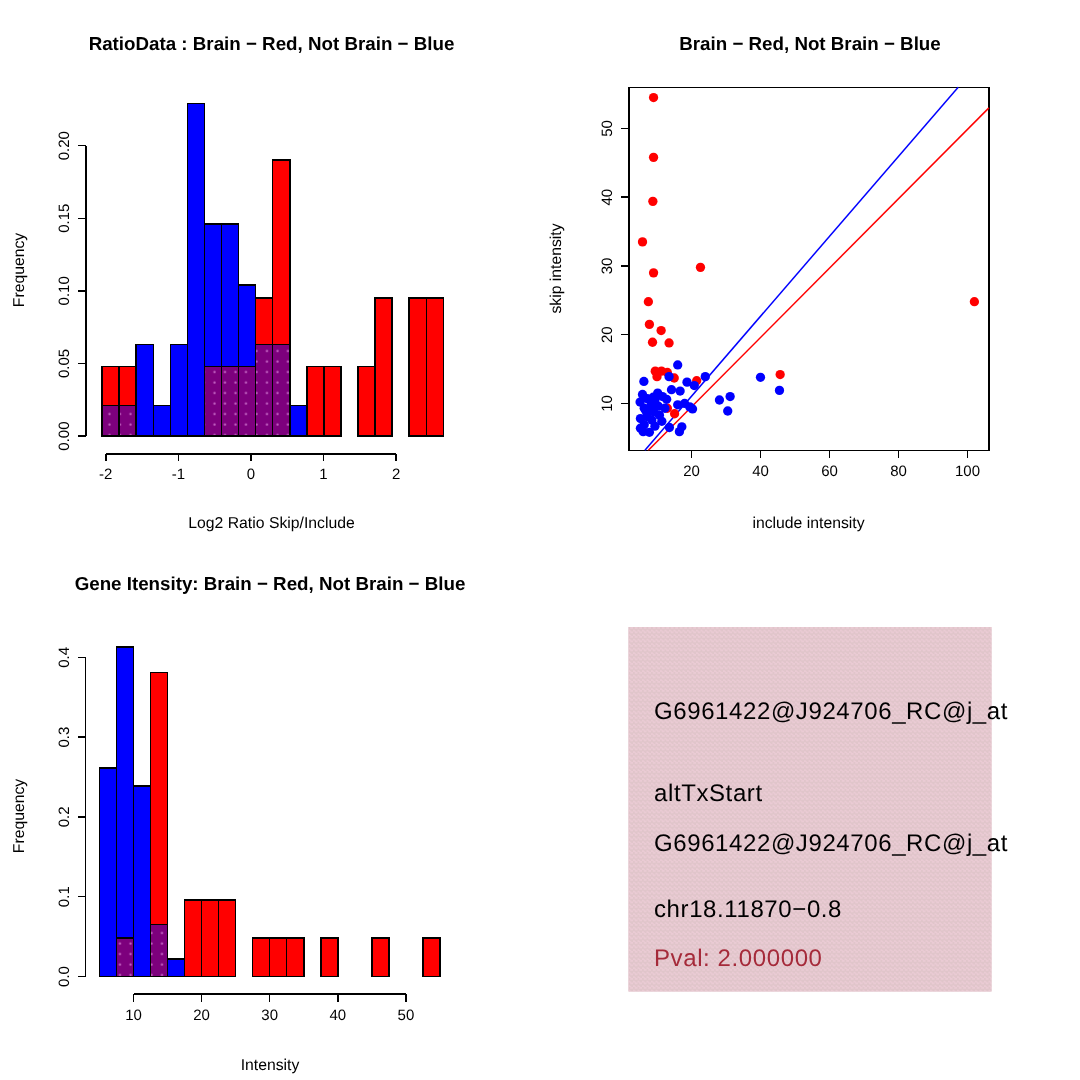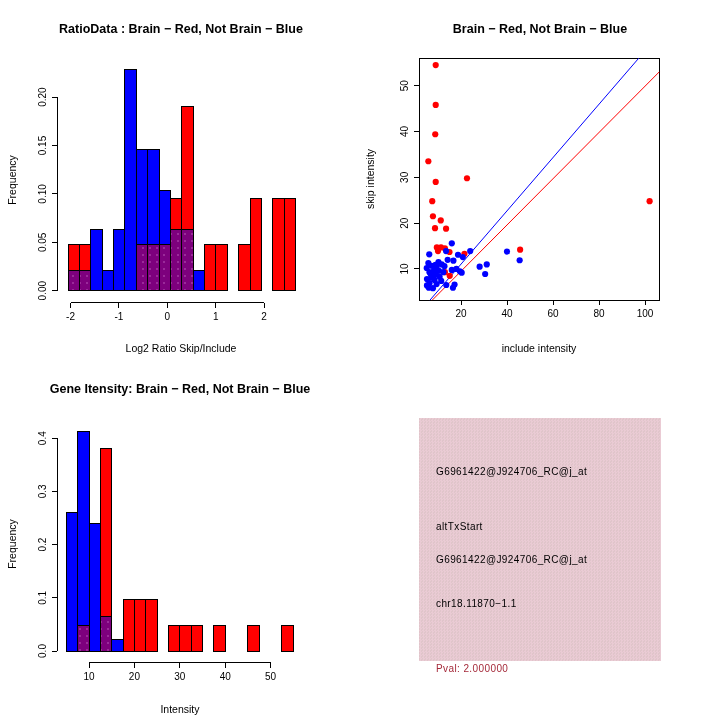--- a/index.html
+++ b/index.html
@@ -6,25 +6,25 @@
   #stage{position:relative;width:720px;height:720px;background:#ffffff;overflow:hidden;
          font-family:"Liberation Sans",sans-serif;}
   svg text{font-family:"Liberation Sans",sans-serif;fill:#000;}
   #info-panel{
     position:absolute;left:419px;top:418px;width:242px;height:243px;
     background-color:#E6C8D0;
     background-image:conic-gradient(#EACBD4 25%, #E0C5CA 0 50%, #EACBD4 0 75%, #E0C5CA 0);
     background-size:3px 3px;
   }
   .info-line{
-    position:absolute;left:17px;font-size:10px;letter-spacing:0.4px;color:#000;
+    position:absolute;left:17px;font-size:16px;letter-spacing:0.4px;color:#000;
     white-space:nowrap;
     text-align:right;
   }
-  .info-line.pval{color:#A52A3A;margin-top:32px;}
+  .info-line.pval{color:#A52A3A;}
 </style>
 </head>
 <body>
 
 <div id="stage">
   <svg id="plots" width="720" height="720" viewBox="0 0 720 720">
       <defs>
         <pattern id="ovl" width="7" height="7" patternUnits="userSpaceOnUse">
           <rect width="7" height="7" fill="#7D007D"></rect>
           <circle cx="3" cy="3" r="0.8" fill="#C060C0"></circle>
@@ -218,16 +218,16 @@
         <text x="180" y="33" text-anchor="middle" font-size="12.5" font-weight="bold">Gene Itensity: Brain − Red, Not Brain − Blue</text>
         <text x="180" y="353" text-anchor="middle" font-size="10.5">Intensity</text>
         <text x="16" y="184" text-anchor="middle" font-size="10.5" transform="rotate(-90 16 184)">Frequency</text>
       </g>
     </svg>
 
   <div id="info-panel">
     <div class="info-line" style="top:48px">G6961422@J924706_RC@j_at</div>
     <div class="info-line" style="top:103px">altTxStart</div>
     <div class="info-line" style="top:136px">G6961422@J924706_RC@j_at</div>
-    <div class="info-line" style="top:180px">chr18.11870−1.1</div>
+    <div class="info-line" style="top:180px">chr18.11870−0.8</div>
     <div class="info-line pval" style="top:213px">Pval: 2.000000</div>
   </div>
 </div>
 
 </body></html>

